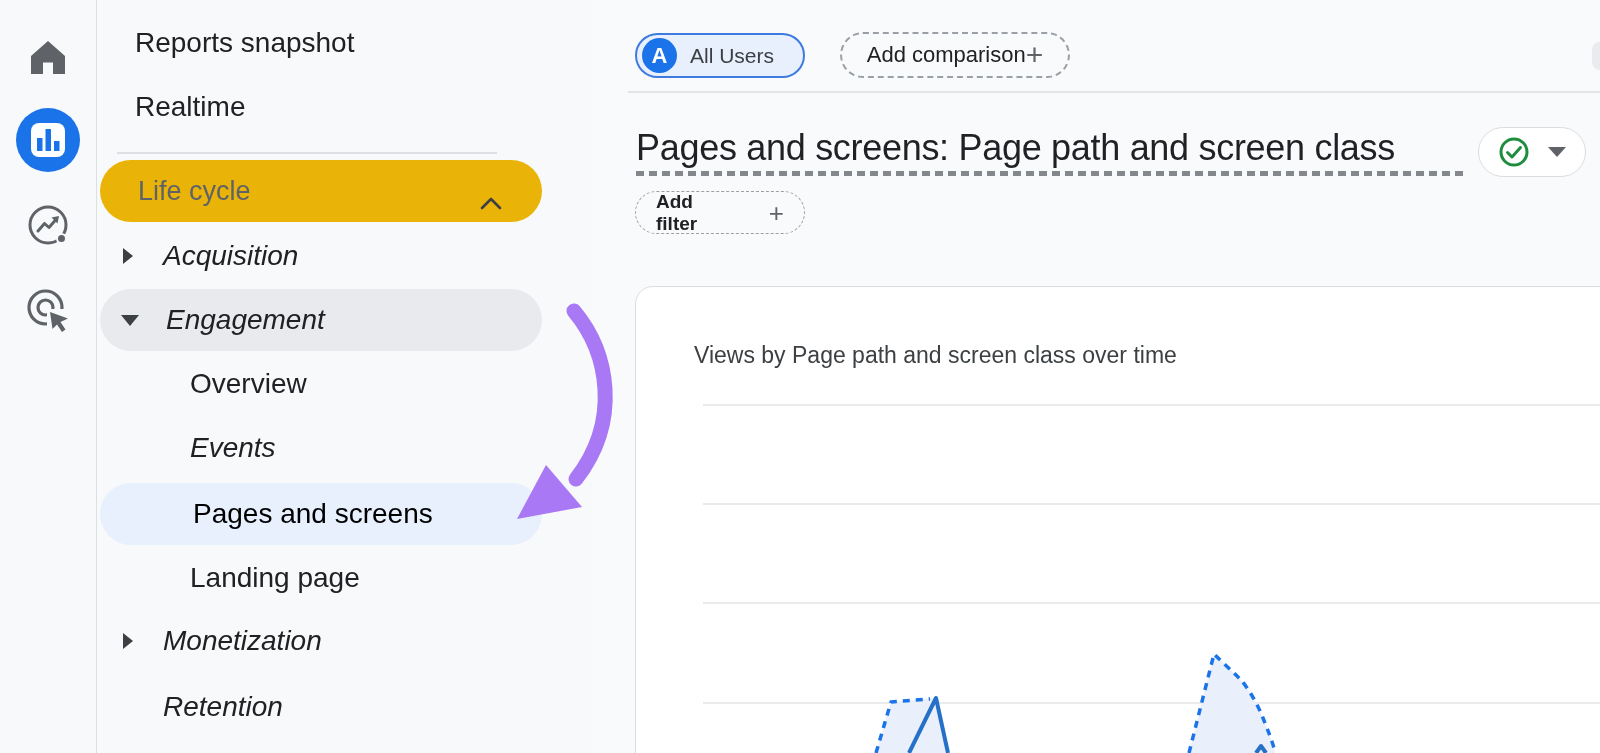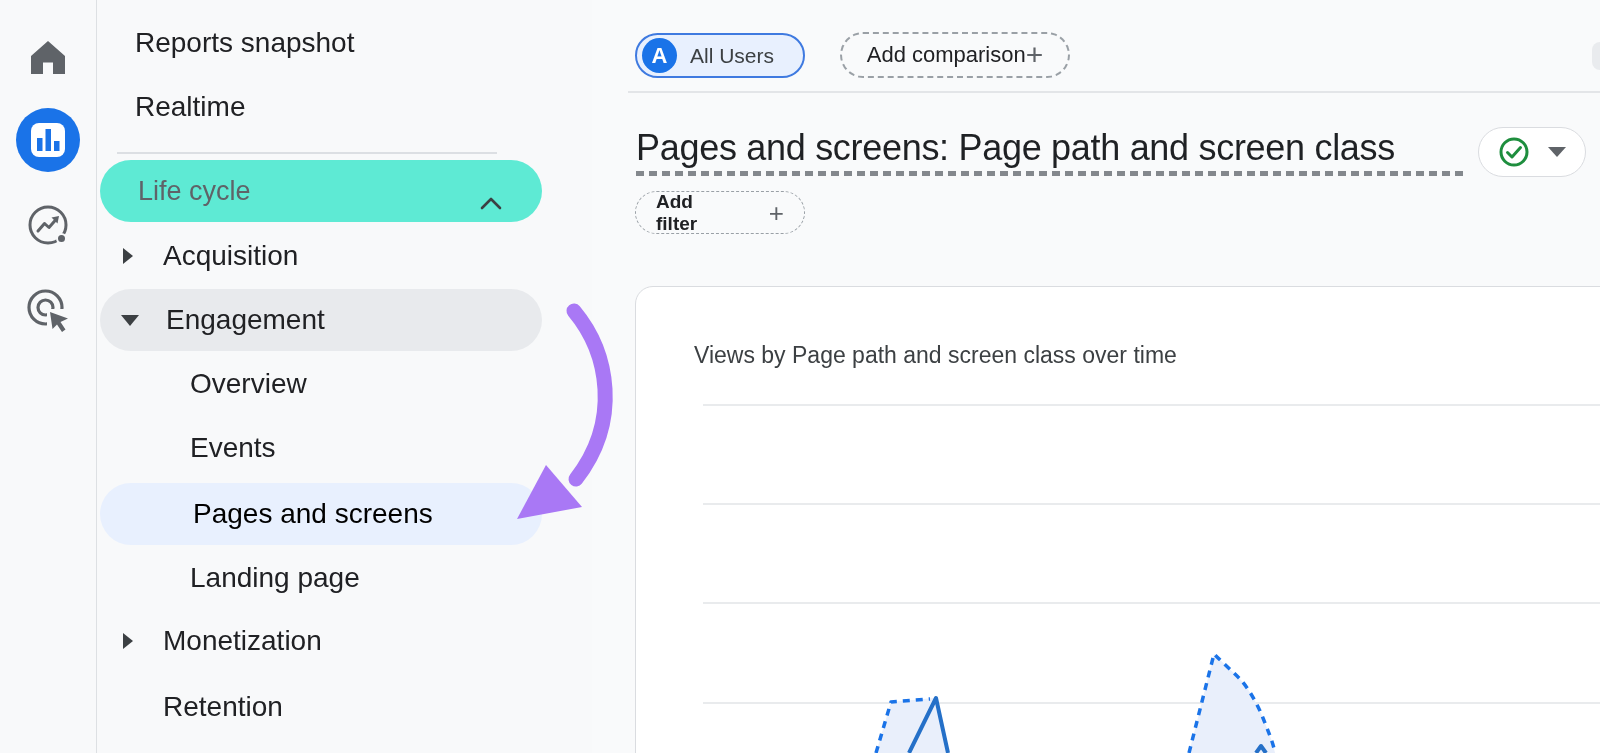--- a/index.html
+++ b/index.html
@@ -25,27 +25,27 @@
     background:#f8f9fa;
   }
   .nav-row {
     position:absolute; left:0; height:62px; width:442px;
     display:flex; align-items:center;
     font-size:28px; color:#202124; cursor:pointer;
     border-radius:31px;
   }
   .nav-row .lbl { white-space:nowrap; }
   .nav-divider { position:absolute; left:20px; top:152px; width:380px; height:1.5px; background:#dcdfe3; }
-  .pill-gray   { background:#5eead4; left:3px; }
+  .pill-gray   { background:#eab308; left:3px; }
   .pill-dark   { background:#e8eaed; left:3px; }
   .pill-blue   { background:#e8f0fe; left:3px; }
   .lbl-muted { color:#5f6368; font-size:27px; }
   .lbl-blue  { color:#000000; }
   .ind-top    { padding-left:38px; }
-  .ind-parent { padding-left:66px; }
+  .ind-parent { padding-left:66px;font-style:italic; }
   .ind-child  { padding-left:93px; }
   .tri-r {
     width:0; height:0; position:absolute; left:26px;
     border-top:8px solid transparent; border-bottom:8px solid transparent;
     border-left:10px solid #3c4043;
   }
   .tri-d {
     width:0; height:0; position:absolute; left:21px;
     border-left:9px solid transparent; border-right:9px solid transparent;
     border-top:11px solid #3c4043;
@@ -192,21 +192,21 @@
 
   <div class="nav-row pill-dark ind-parent" style="top:289px;align-items:center;">
     <span class="tri-d"></span>
     <span class="lbl">Engagement</span>
   </div>
 
   <div class="nav-row ind-child" style="top:353px;">
     <span class="lbl">Overview</span>
   </div>
 
-  <div class="nav-row ind-child" style="top:417px;">
+  <div class="nav-row ind-child" style="top:417px;font-style:italic;">
     <span class="lbl">Events</span>
   </div>
 
   <div class="nav-row pill-blue ind-child" style="top:483px;">
     <span class="lbl lbl-blue">Pages and screens</span>
   </div>
 
   <div class="nav-row ind-child" style="top:547px;">
     <span class="lbl">Landing page</span>
   </div>

